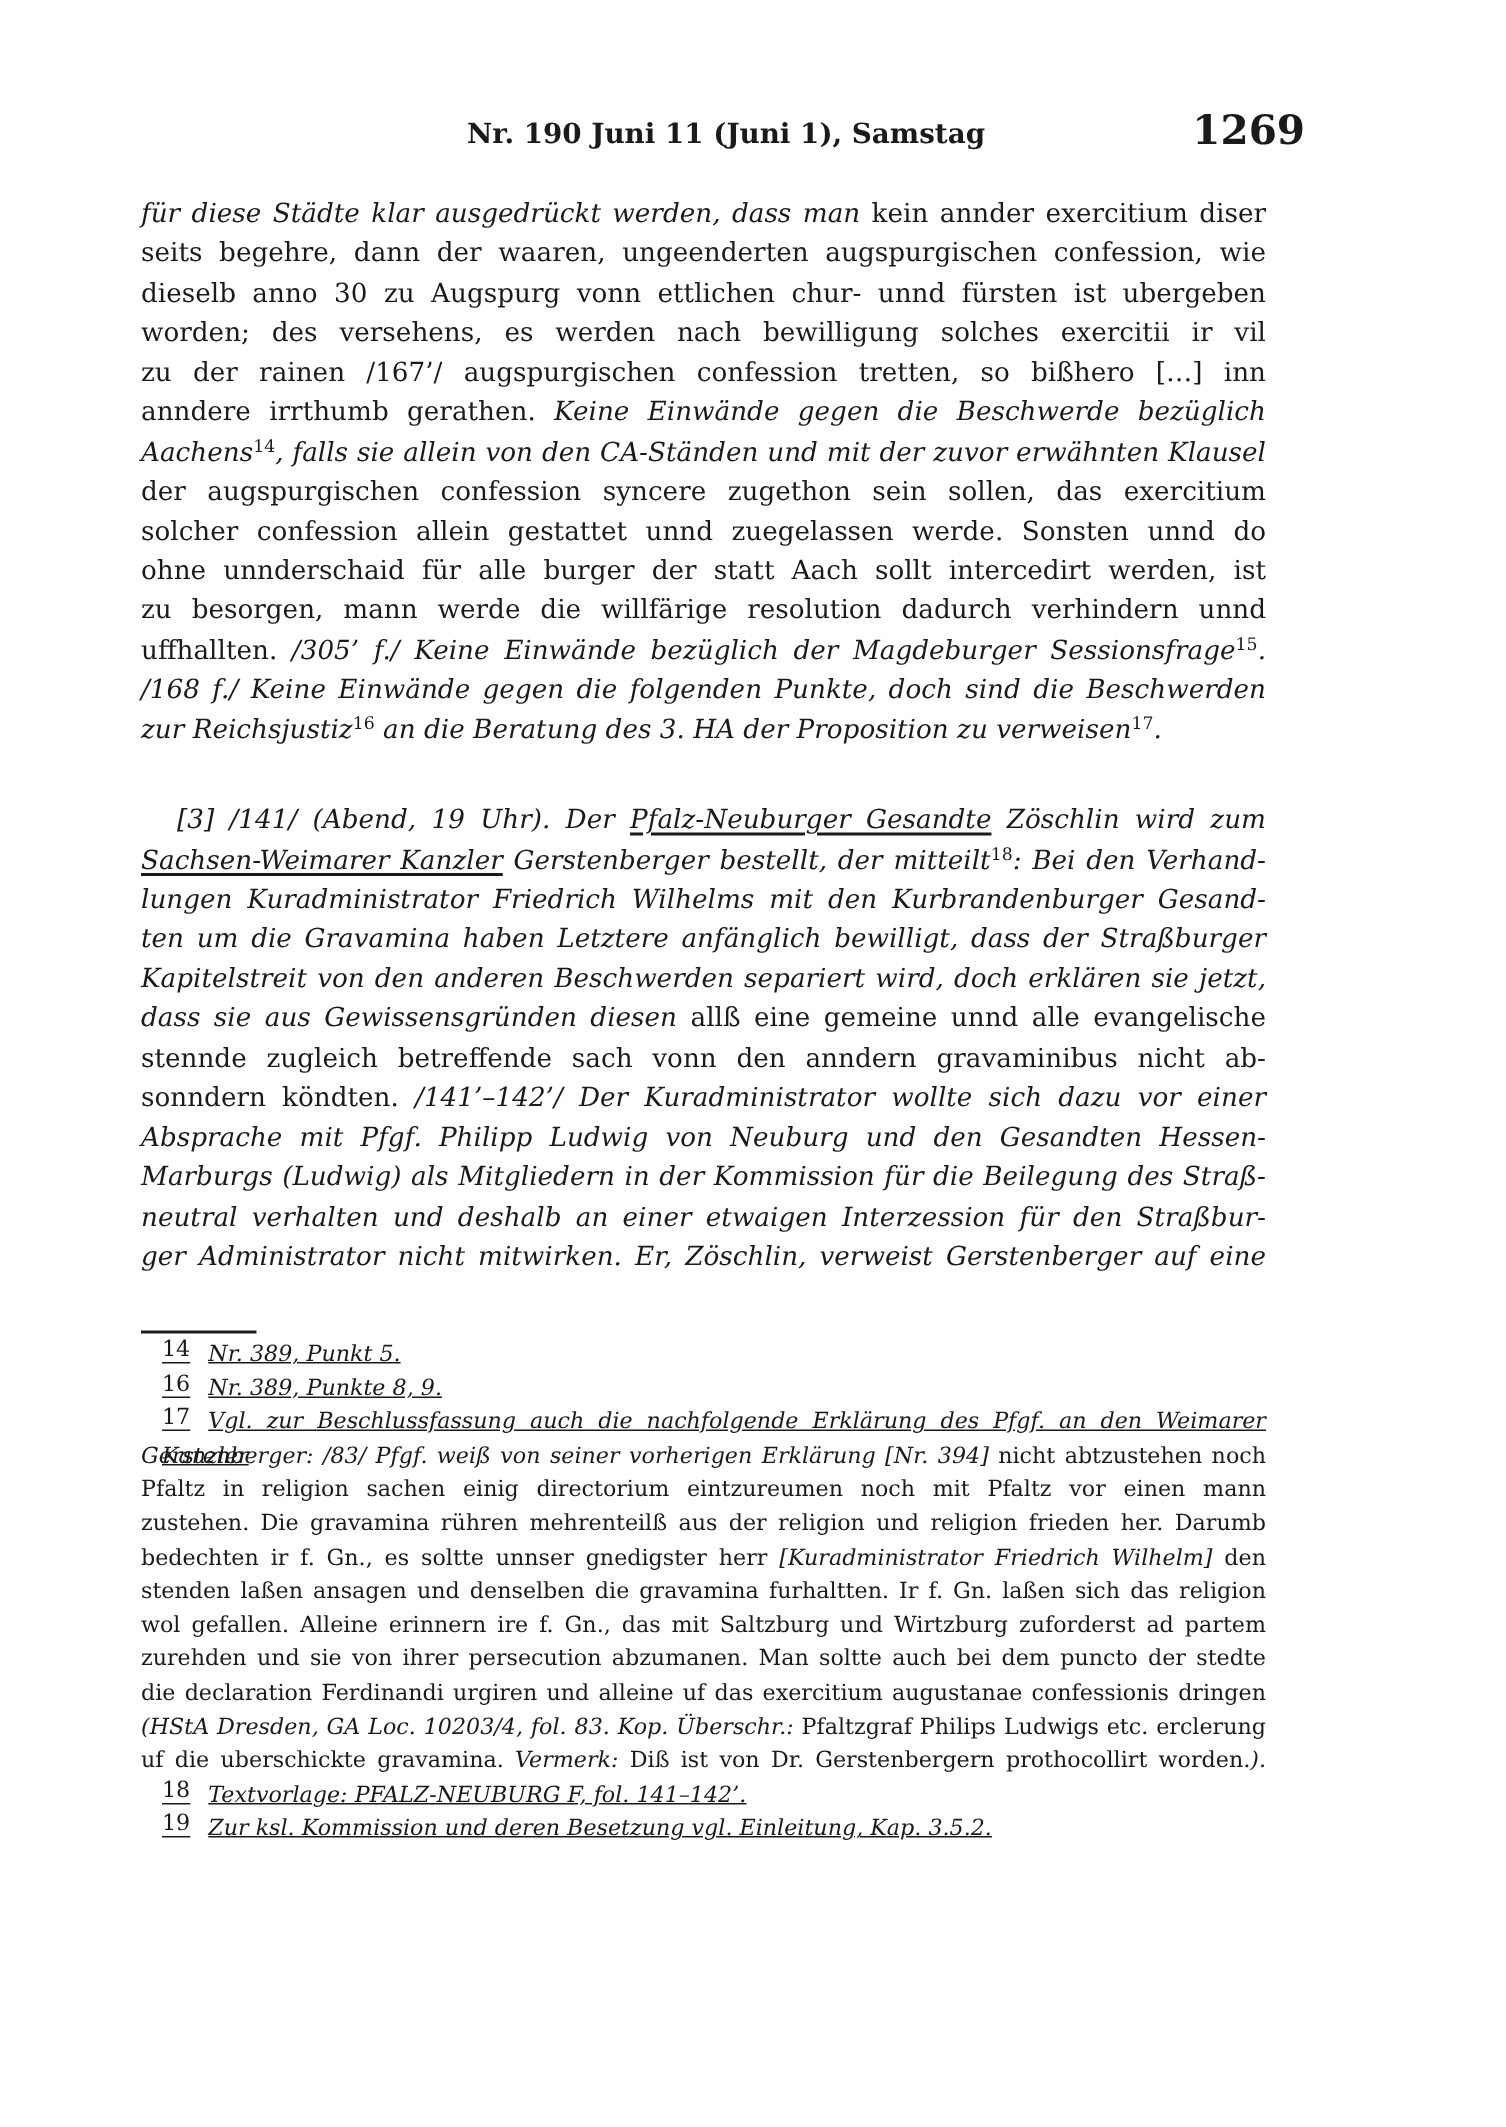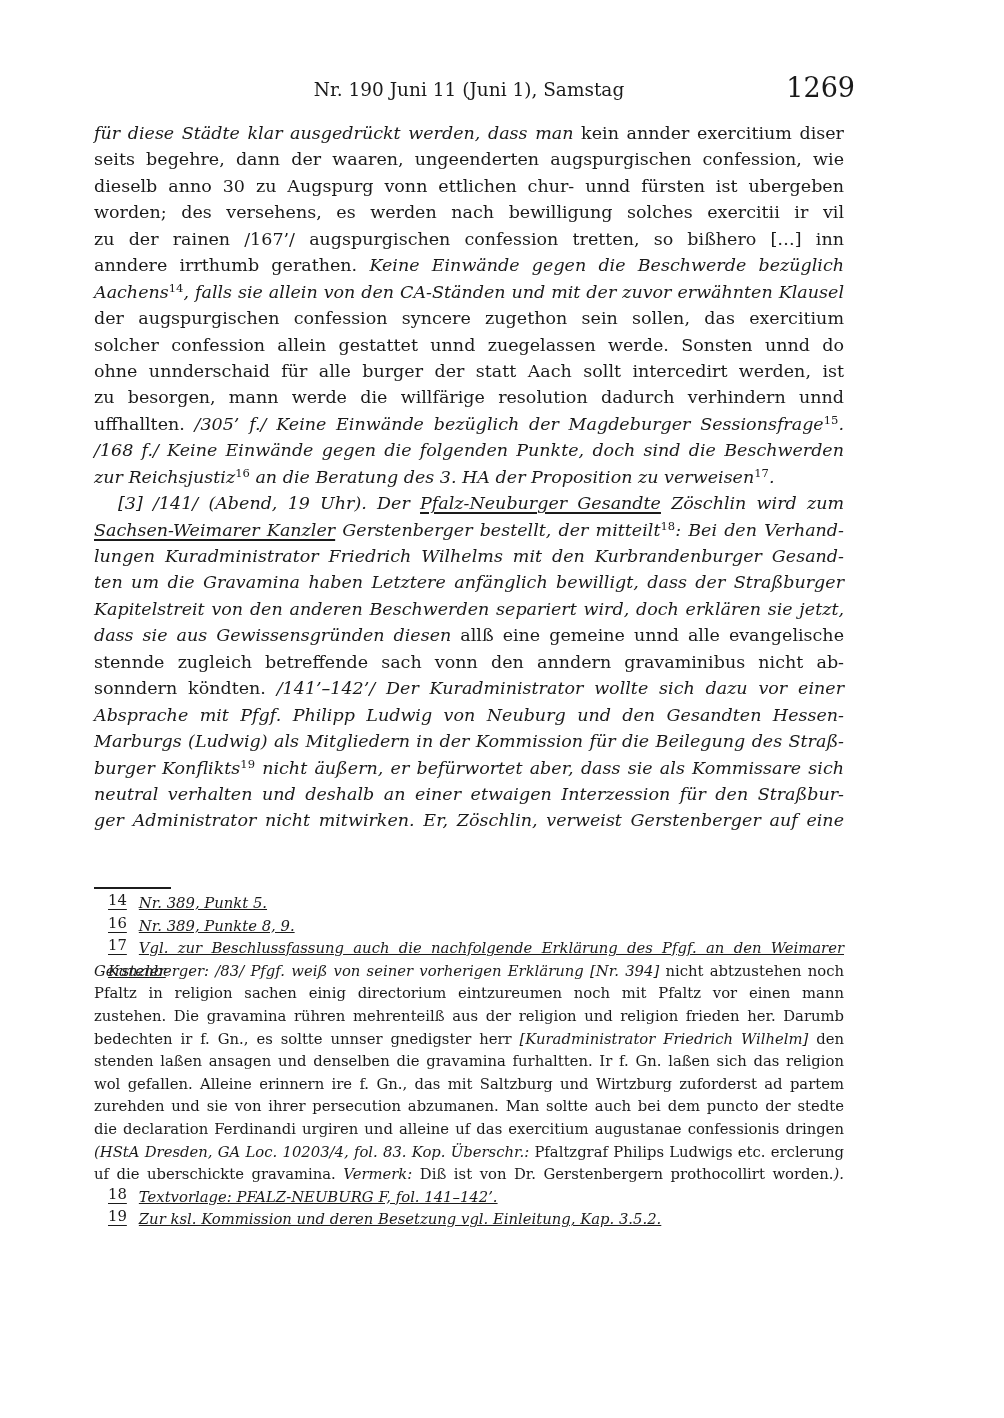--- a/index.html
+++ b/index.html
@@ -7,42 +7,43 @@
     position: relative;
     width: 1004px;
     height: 1418px;
     background: var(--bg, #ffffff);
     color: var(--text, #1a1a1a);
     font-family: "DejaVu Serif", "Liberation Serif", serif;
     overflow: hidden;
   }
   .header {
     position: absolute;
-    left: 94px;
+    left: 109px;
     top: 79px;
     width: 750px;
     font-size: 18.5px;
     line-height: 21px;
+    font-weight: bold;
   }
   .header-center { display: block; text-align: center; }
   .header-page {
     position: absolute;
     right: -11px;
     top: -2px;
     font-size: 27px;
   }
   .body-text {
     position: absolute;
     left: 94px;
-    top: 120px;
+    top: 130px;
     width: 750px;
     font-size: 17.5px;
   }
   .body-text .tline { line-height: 26.45px; height: 26.45px; }
-  .body-text .tline.ind { padding-left: 24px; }
+  .body-text .tline.ind { padding-left: 24px; margin-top: 34px; }
   .fn-rule {
     position: absolute;
     left: 94px;
     top: 887px;
     width: 77px;
     height: 0;
     border-top: 2px solid var(--rule, #1c1c1c);
   }
   .footnotes {
     position: absolute;
@@ -108,21 +109,20 @@
       <div class="tline ind"><span class="i">[3] /141/ (Abend, 19 Uhr). Der </span><span class="u">Pfalz-Neuburger Gesandte</span><span class="i"> Zöschlin wird zum</span></div>
       <div class="tline"><span class="u">Sachsen-Weimarer Kanzler</span><span class="i"> Gerstenberger bestellt, der mitteilt</span><span class="sup">18</span><span class="i">: Bei den Verhand-</span></div>
       <div class="tline"><span class="i">lungen Kuradministrator Friedrich Wilhelms mit den Kurbrandenburger Gesand-</span></div>
       <div class="tline"><span class="i">ten um die Gravamina haben Letztere anfänglich bewilligt, dass der Straßburger</span></div>
       <div class="tline"><span class="i">Kapitelstreit von den anderen Beschwerden separiert wird, doch erklären sie jetzt,</span></div>
       <div class="tline"><span class="i">dass sie aus Gewissensgründen diesen </span><span class="r">allß eine gemeine unnd alle evangelische</span></div>
       <div class="tline"><span class="r">stennde zugleich betreffende sach vonn den anndern gravaminibus nicht ab-</span></div>
       <div class="tline"><span class="r">sonndern köndten. </span><span class="i">/141’–142’/ Der Kuradministrator wollte sich dazu vor einer</span></div>
       <div class="tline"><span class="i">Absprache mit Pfgf. Philipp Ludwig von Neuburg und den Gesandten Hessen-</span></div>
       <div class="tline"><span class="i">Marburgs (Ludwig) als Mitgliedern in der Kommission für die Beilegung des Straß-</span></div>
-      <div class="tline"><span class="i">burger Konflikts</span><span class="sup">19</span><span class="i"> nicht äußern, er befürwortet aber, dass sie als Kommissare sich</span></div>
       <div class="tline"><span class="i">neutral verhalten und deshalb an einer etwaigen Interzession für den Straßbur-</span></div>
       <div class="tline"><span class="i">ger Administrator nicht mitwirken. Er, Zöschlin, verweist Gerstenberger auf eine</span></div>
     </div>
   <div class="fn-rule"></div>
   <div class="footnotes">
       <div class="tline end ind"><span class="fnmark">14</span><span class="i">Nr. 389, Punkt 5.</span></div>
       <div class="tline end ind"><span class="fnmark">16</span><span class="i">Nr. 389, Punkte 8, 9.</span></div>
       <div class="tline ind"><span class="fnmark">17</span><span class="i">Vgl. zur Beschlussfassung auch die nachfolgende Erklärung des Pfgf. an den Weimarer Kanzler</span></div>
       <div class="tline"><span class="i">Gerstenberger: /83/ Pfgf. weiß von seiner vorherigen Erklärung [Nr. 394] </span><span class="r">nicht abtzustehen noch</span></div>
       <div class="tline"><span class="r">Pfaltz in religion sachen einig directorium eintzureumen noch mit Pfaltz vor einen mann</span></div>

